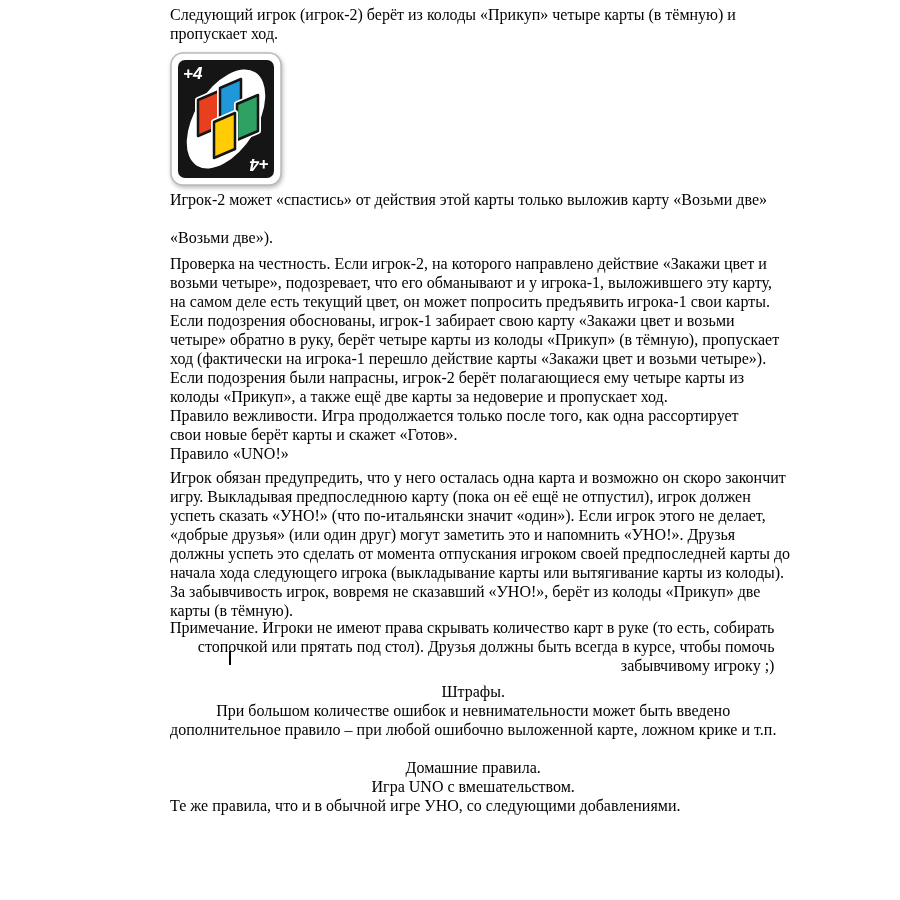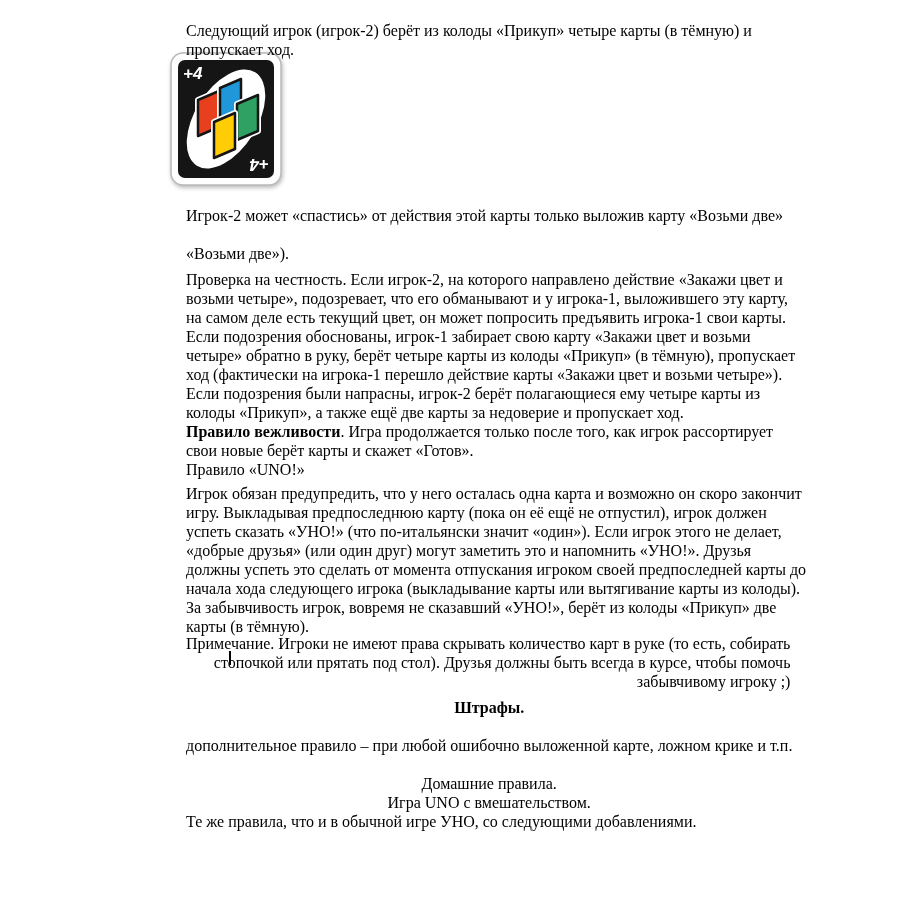--- a/index.html
+++ b/index.html
@@ -3,25 +3,25 @@
 <meta charset="utf-8">
 <style>
   html,body{margin:0;padding:0;}
   body{
     width:900px;height:900px;background:#ffffff;overflow:hidden;
     font-family:"Liberation Serif","DejaVu Serif",serif;
     color:#000;
   }
   .page{position:relative;width:900px;height:900px;}
   .para{
-    position:absolute;left:170px;margin:16px;
+    position:absolute;left:170px;margin:0;
     font-size:16px;line-height:19px;white-space:nowrap;
     color:#000;
   }
-  .para b{font-weight:bold;}
+  .para b{font-weight:normal;}
   .card-wrap{
     position:absolute;left:170px;top:52px;width:112px;height:134px;
   }
   .card-wrap svg{display:block;filter:drop-shadow(1px 2px 2px rgba(0,0,0,.28));}
   .text-cursor{
     position:absolute;left:229px;top:651px;width:2px;height:14px;
     background:#000;
   }
 </style>
 </head>
@@ -54,18 +54,18 @@
         <text x="13" y="27" font-size="17" font-weight="bold" fill="#ffffff" font-family="Liberation Sans, sans-serif" font-style="italic">+4</text>
       </g>
     </svg>
   </div>
 
   <div class="text-cursor"></div>
 
 <p class="para" style="top: 5px;"><span>Следующий игрок (игрок-2) берёт из колоды «Прикуп» четыре карты (в тёмную) и</span><br><span>пропускает ход.</span></p>
     <p class="para" style="top: 190px;"><span>Игрок-2 может «спастись» от действия этой карты только выложив карту «Возьми две»</span><br><br><span>«Возьми две»).</span></p>
     <p class="para" style="top: 254px;"><span>Проверка на честность. Если игрок-2, на которого направлено действие «Закажи цвет и</span><br><span>возьми четыре», подозревает, что его обманывают и у игрока-1, выложившего эту карту,</span><br><span>на самом деле есть текущий цвет, он может попросить предъявить игрока-1 свои карты.</span><br><span>Если подозрения обоснованы, игрок-1 забирает свою карту «Закажи цвет и возьми</span><br><span>четыре» обратно в руку, берёт четыре карты из колоды «Прикуп» (в тёмную), пропускает</span><br><span>ход (фактически на игрока-1 перешло действие карты «Закажи цвет и возьми четыре»).</span><br><span>Если подозрения были напрасны, игрок-2 берёт полагающиеся ему четыре карты из</span><br><span>колоды «Прикуп», а также ещё две карты за недоверие и пропускает ход.</span></p>
-    <p class="para" style="top: 406px;"><b>Правило вежливости</b><span>. Игра продолжается только после того, как игрок рассортирует</span><br><span>свои новые берёт карты и скажет «Готов».</span><br><span>Правило «UNO!»</span></p>
+    <p class="para" style="top: 406px;"><b>Правило вежливости</b><span>. Игра продолжается только после того, как одна рассортирует</span><br><span>свои новые берёт карты и скажет «Готов».</span><br><span>Правило «UNO!»</span></p>
     <p class="para" style="top: 468px;"><span>Игрок обязан предупредить, что у него осталась одна карта и возможно он скоро закончит</span><br><span>игру. Выкладывая предпоследнюю карту (пока он её ещё не отпустил), игрок должен</span><br><span>успеть сказать «УНО!» (что по-итальянски значит «один»). Если игрок этого не делает,</span><br><span>«добрые друзья» (или один друг) могут заметить это и напомнить «УНО!». Друзья</span><br><span>должны успеть это сделать от момента отпускания игроком своей предпоследней карты до</span><br><span>начала хода следующего игрока (выкладывание карты или вытягивание карты из колоды).</span><br><span>За забывчивость игрок, вовремя не сказавший «УНО!», берёт из колоды «Прикуп» две</span><br><span>карты (в тёмную).</span></p>
     <p class="para" style="top: 618px; text-align: right;"><span>Примечание. Игроки не имеют права скрывать количество карт в руке (то есть, собирать</span><br><span>стопочкой или прятать под стол). Друзья должны быть всегда в курсе, чтобы помочь</span><br><span>забывчивому игроку ;)</span></p>
-    <p class="para" style="top: 682px; text-align: center;"><b>Штрафы.</b><br><br><span>дополнительное правило – при любой ошибочно выложенной карте, ложном крике и т.п.</span><br><br><span>Домашние правила.</span><br><span>Игра UNO с вмешательством.</span></p>
+    <p class="para" style="top: 682px; text-align: center;"><b>Штрафы.</b><br><span>При большом количестве ошибок и невнимательности может быть введено</span><br><span>дополнительное правило – при любой ошибочно выложенной карте, ложном крике и т.п.</span><br><br><span>Домашние правила.</span><br><span>Игра UNO с вмешательством.</span></p>
     <p class="para" style="top: 796px;"><span>Те же правила, что и в обычной игре УНО, со следующими добавлениями.</span></p>
   </div>
 
 </body></html>

